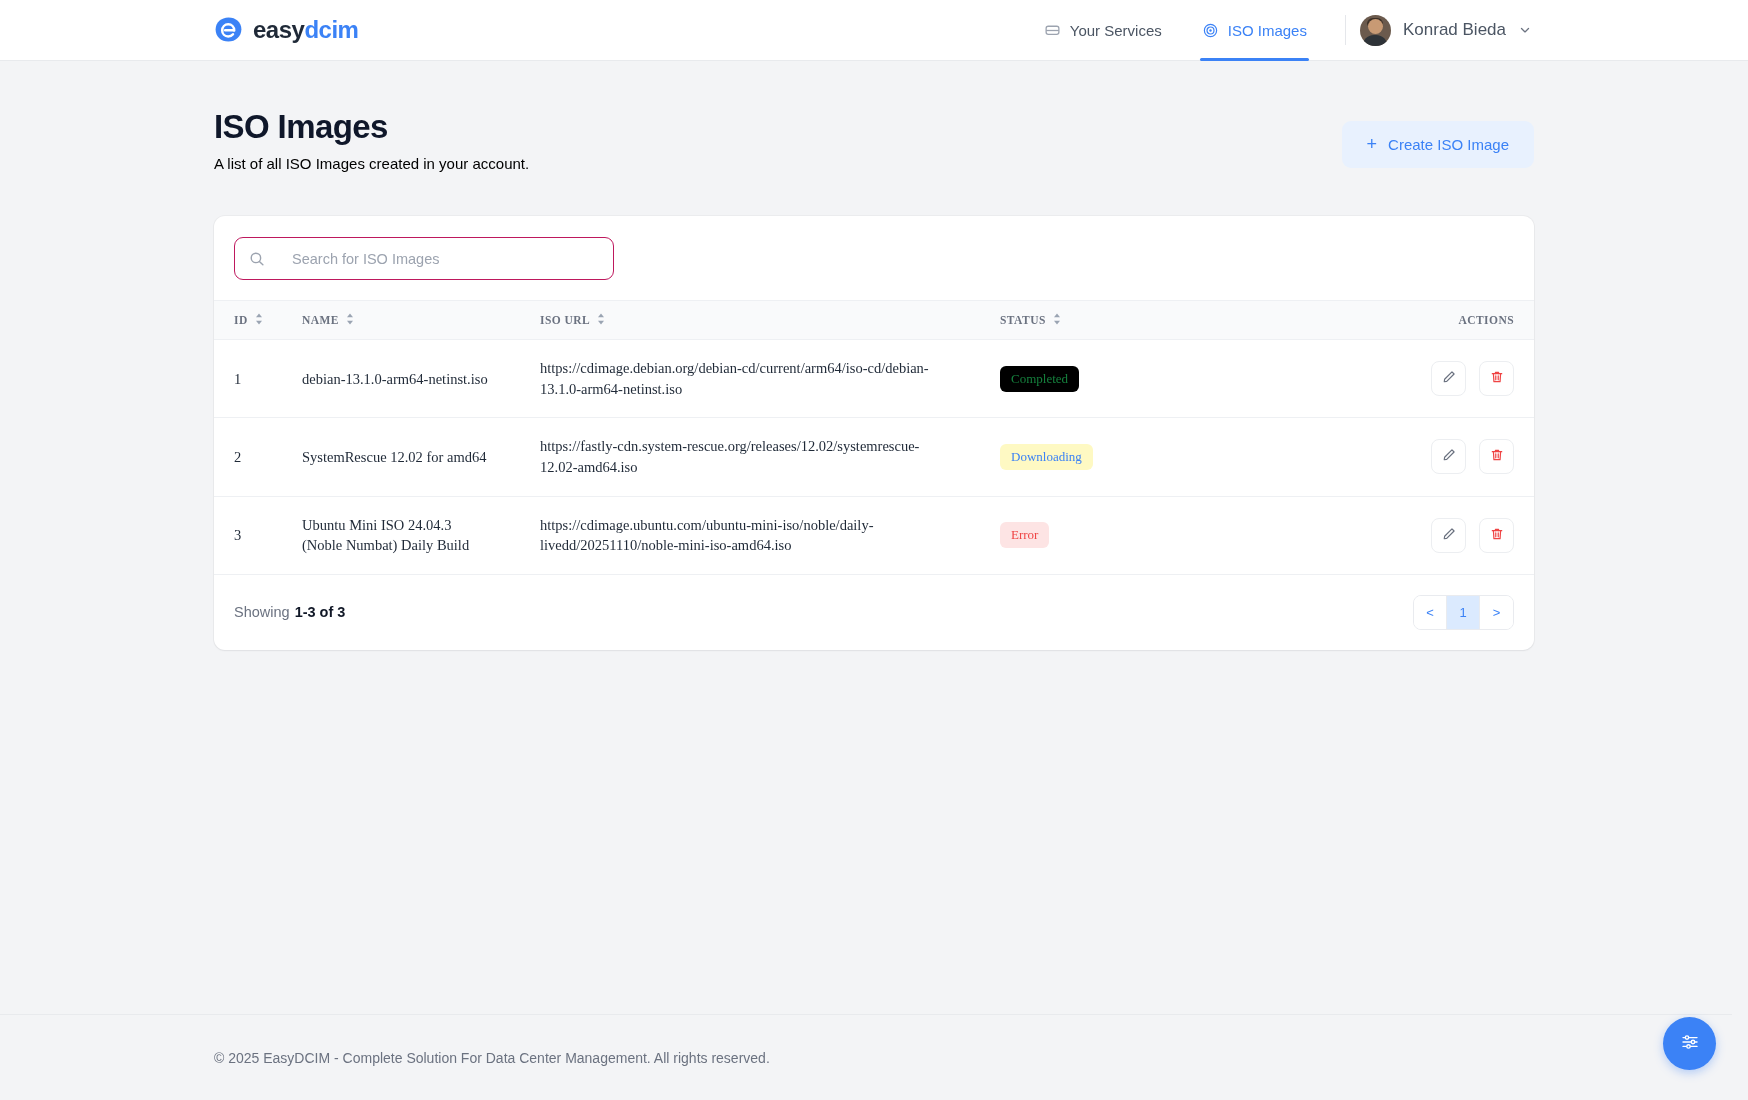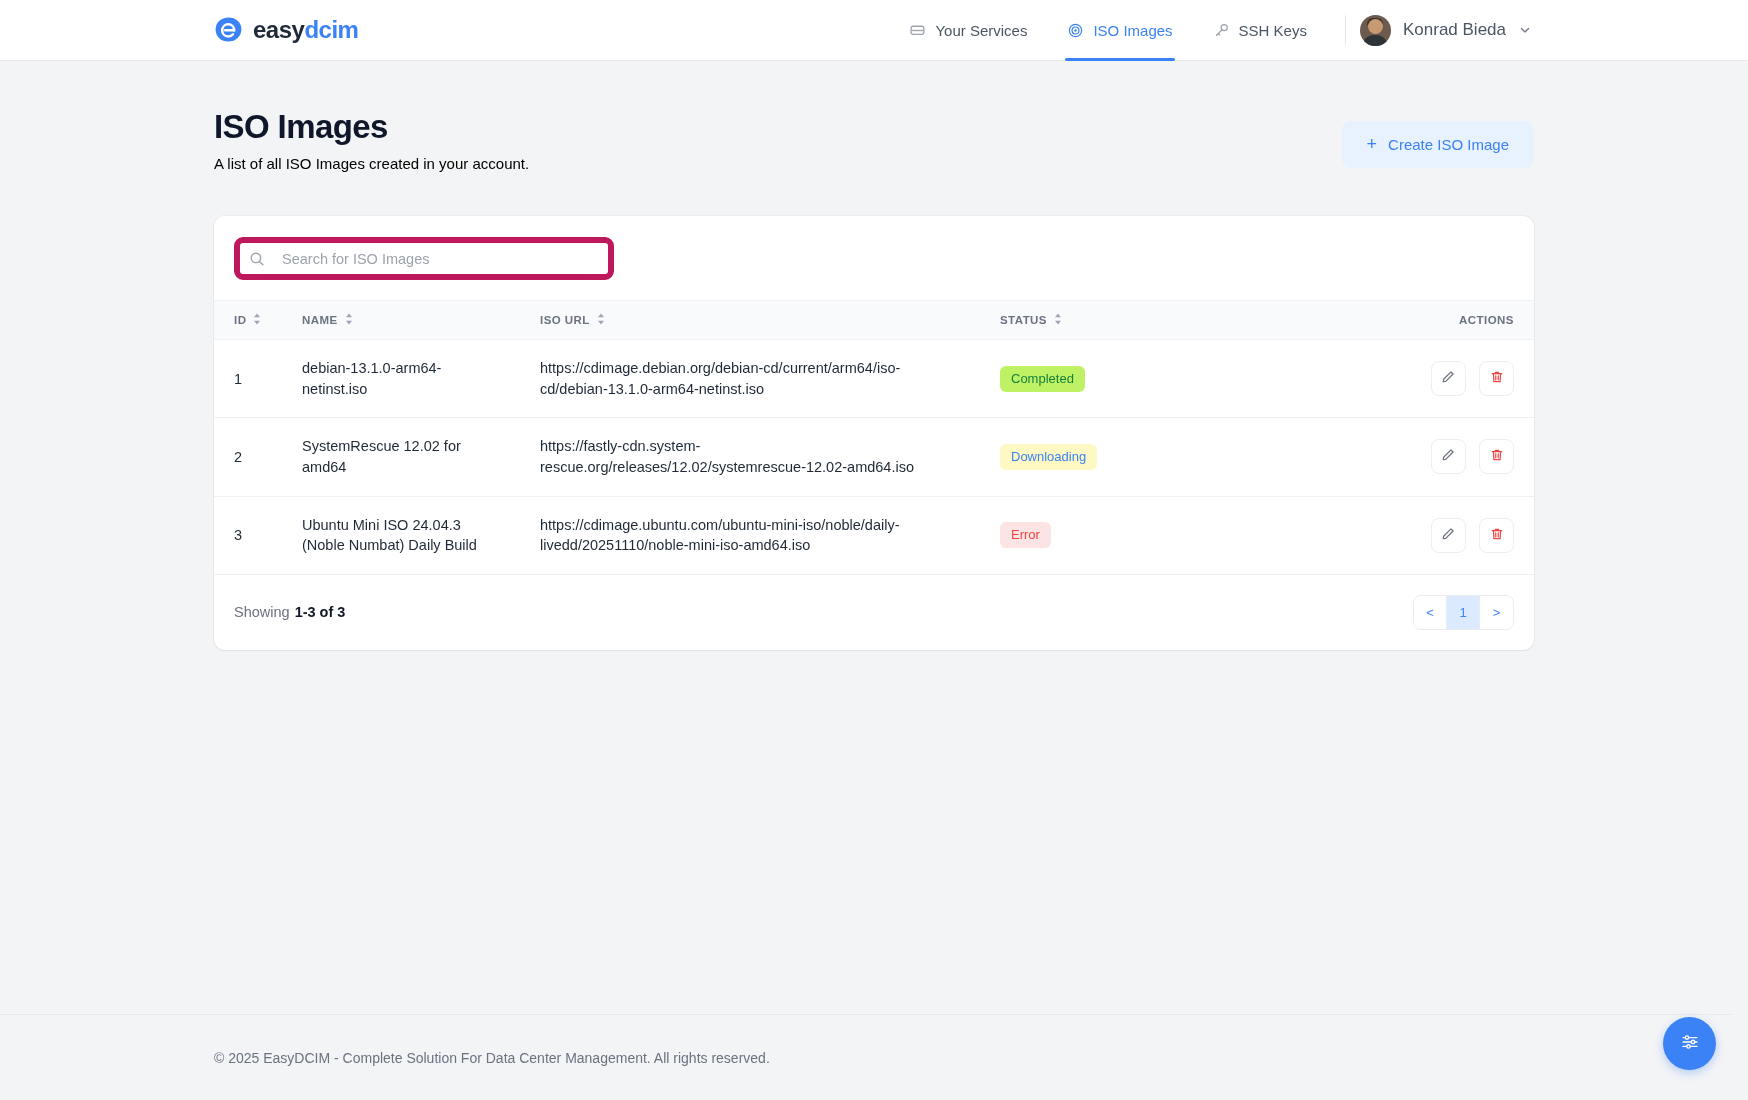--- a/index.html
+++ b/index.html
@@ -196,33 +196,33 @@
   .search-icon {
     position: absolute;
     left: 15px; top: 50%;
     transform: translateY(-50%);
     color: #9ca3af;
     display: flex;
   }
   .search-input {
     width: 100%;
     height: 43px;
-    border: 6px solid #be185d;
+    border: 1px solid #be185d;
     border-radius: 9px;
-    padding: 0 14px 0 42px;
+    padding: 0 14px 0 57px;
     font-size: 14.5px;
     font-family: inherit;
     color: #374151;
     outline: none;
     background: #fff;
   }
   .search-input::placeholder { color: #9ca3af; }
 
   
-  table { width: 100%; border-collapse: collapse; }
+  table { width: 100%; border-collapse: collapse; font-family: Liberation Serif, serif; }
 
   thead tr { background: #f9fafb; }
   th {
     text-align: left;
     font-size: 11.5px;
     font-weight: 700;
     letter-spacing: 0.45px;
     color: #6b7280;
     padding: 12px 0 12px 0;
     height: 39px;
@@ -258,21 +258,21 @@
   td.c-url { padding-right: 56px; word-break: break-word; }
   td.c-actions { text-align: right; padding-right: 20px; white-space: nowrap; }
 
   .badge {
     display: inline-block;
     font-size: 13px;
     padding: 5px 11px;
     border-radius: 6px;
     line-height: 1.2;
   }
-  .badge.completed   { background: #bef264; color: #15803d; }
+  .badge.completed   { background: #000000; color: #15803d; }
   .badge.downloading { background: #fef9c3; color: #3b82f6; }
   .badge.error       { background: #fde4e4; color: #ef4444; border-radius: 6px; }
 
   .icon-btn {
     display: inline-flex;
     align-items: center;
     justify-content: center;
     width: 35px; height: 35px;
     border: 1px solid #eceef1;
     border-radius: 8px;
@@ -385,30 +385,20 @@
       <span class="nav-icon">
         <svg width="17" height="17" viewBox="0 0 20 20" fill="none" stroke="currentColor" stroke-width="1.4">
           <circle cx="10" cy="10" r="7.2"></circle>
           <circle cx="10" cy="10" r="4.1"></circle>
           <circle cx="10" cy="10" r="1.4" fill="currentColor" stroke="none"></circle>
         </svg>
       </span>
       <span>ISO Images</span>
     </div>
 
-    <div class="nav-item">
-      <span class="nav-icon">
-        <svg width="17" height="17" viewBox="0 0 20 20" fill="none" stroke="currentColor" stroke-width="1.5" stroke-linecap="round">
-          <circle cx="13.2" cy="6.6" r="3.6"></circle>
-          <path d="M10.6 9.2 L4 15.8"></path>
-          <path d="M6.2 13.6 L7.8 15.2"></path>
-        </svg>
-      </span>
-      <span>SSH Keys</span>
-    </div>
 
     <div class="nav-sep"></div>
 
     <div class="user-block">
       <span class="avatar">
         <span class="hair"></span>
         <span class="face"></span>
         <span class="body"></span>
       </span>
       <span class="user-name">Konrad Bieda</span>

